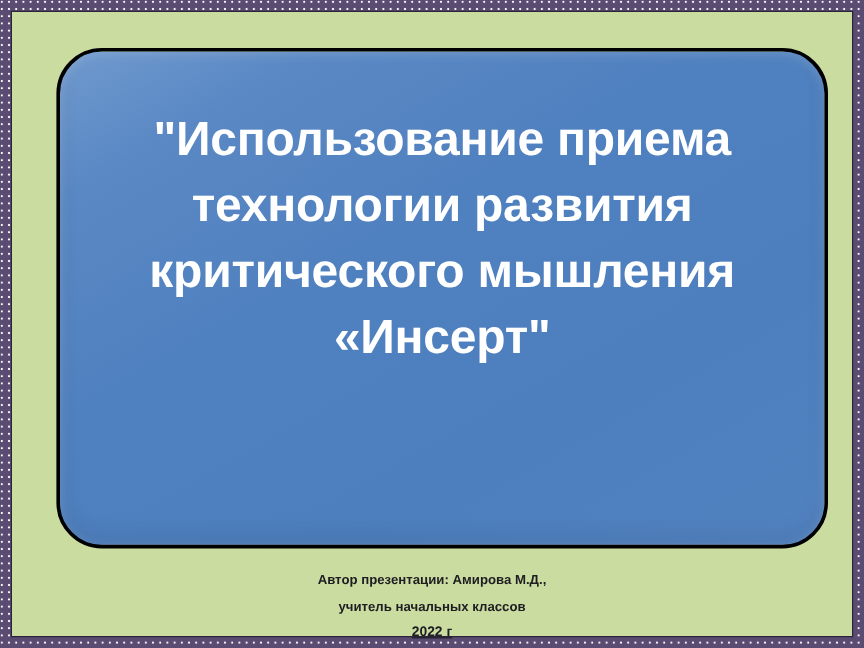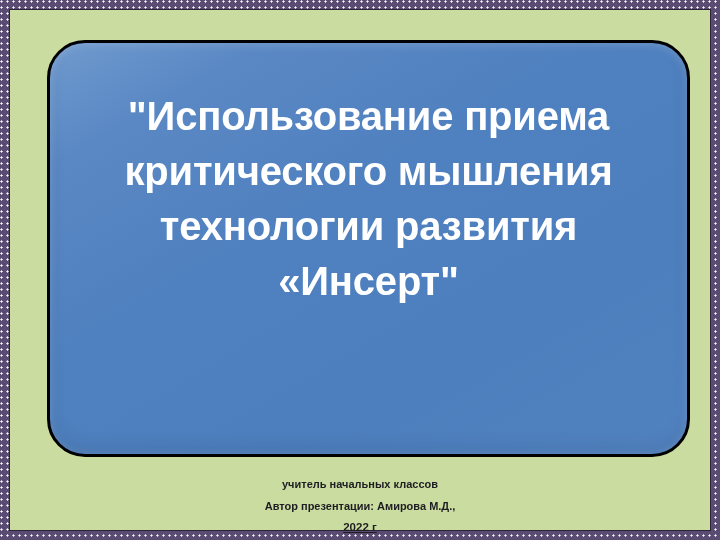--- a/index.html
+++ b/index.html
@@ -110,25 +110,25 @@
 <body>
 
 <div class="slide">
 
   <div class="frame-keyline"></div>
 
   <div class="canvas">
 
     <div class="title-plate">
       <span class="title-line">"Использование приема</span>
+      <span class="title-line">технологии развития</span>
       <span class="title-line">критического мышления</span>
-      <span class="title-line">технологии развития</span>
       <span class="title-line">«Инсерт"</span>
     </div>
 
     <div class="credits">
+      <span class="credit-line">Автор  презентации: Амирова М.Д.,</span>
       <span class="credit-line">учитель начальных классов</span>
-      <span class="credit-line">Автор  презентации: Амирова М.Д.,</span>
       <span class="credit-line year">2022 г</span>
     </div>
 
   </div>
 </div>
 
 </body></html>

